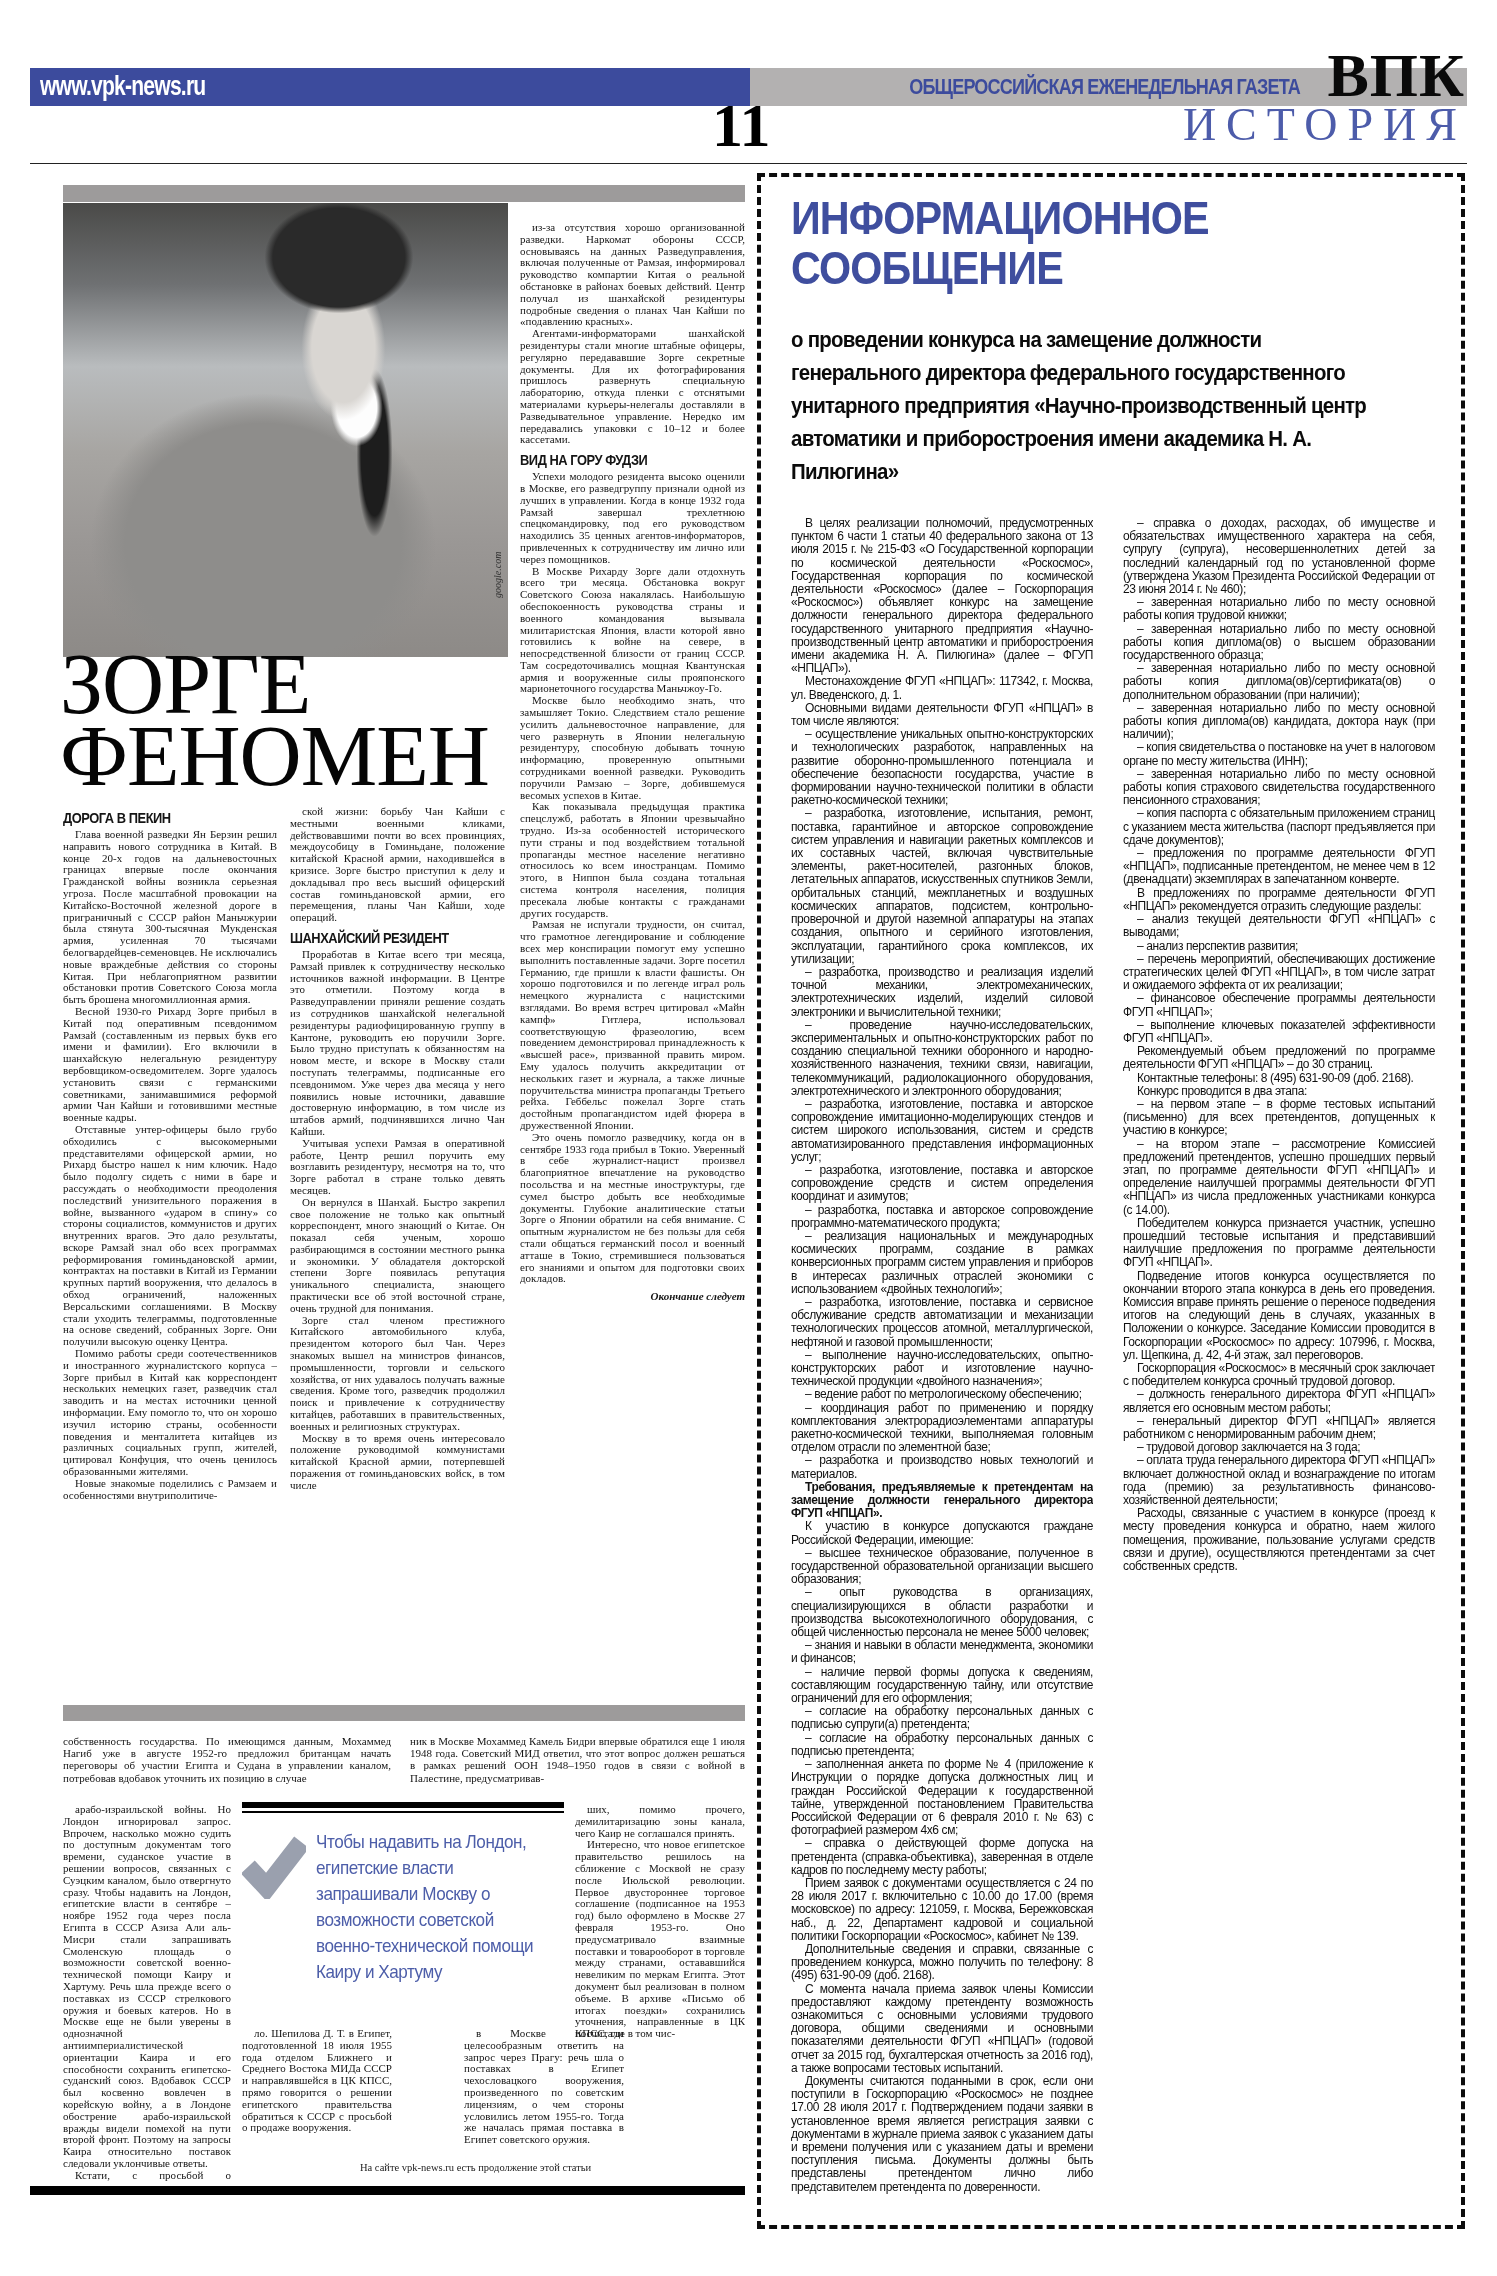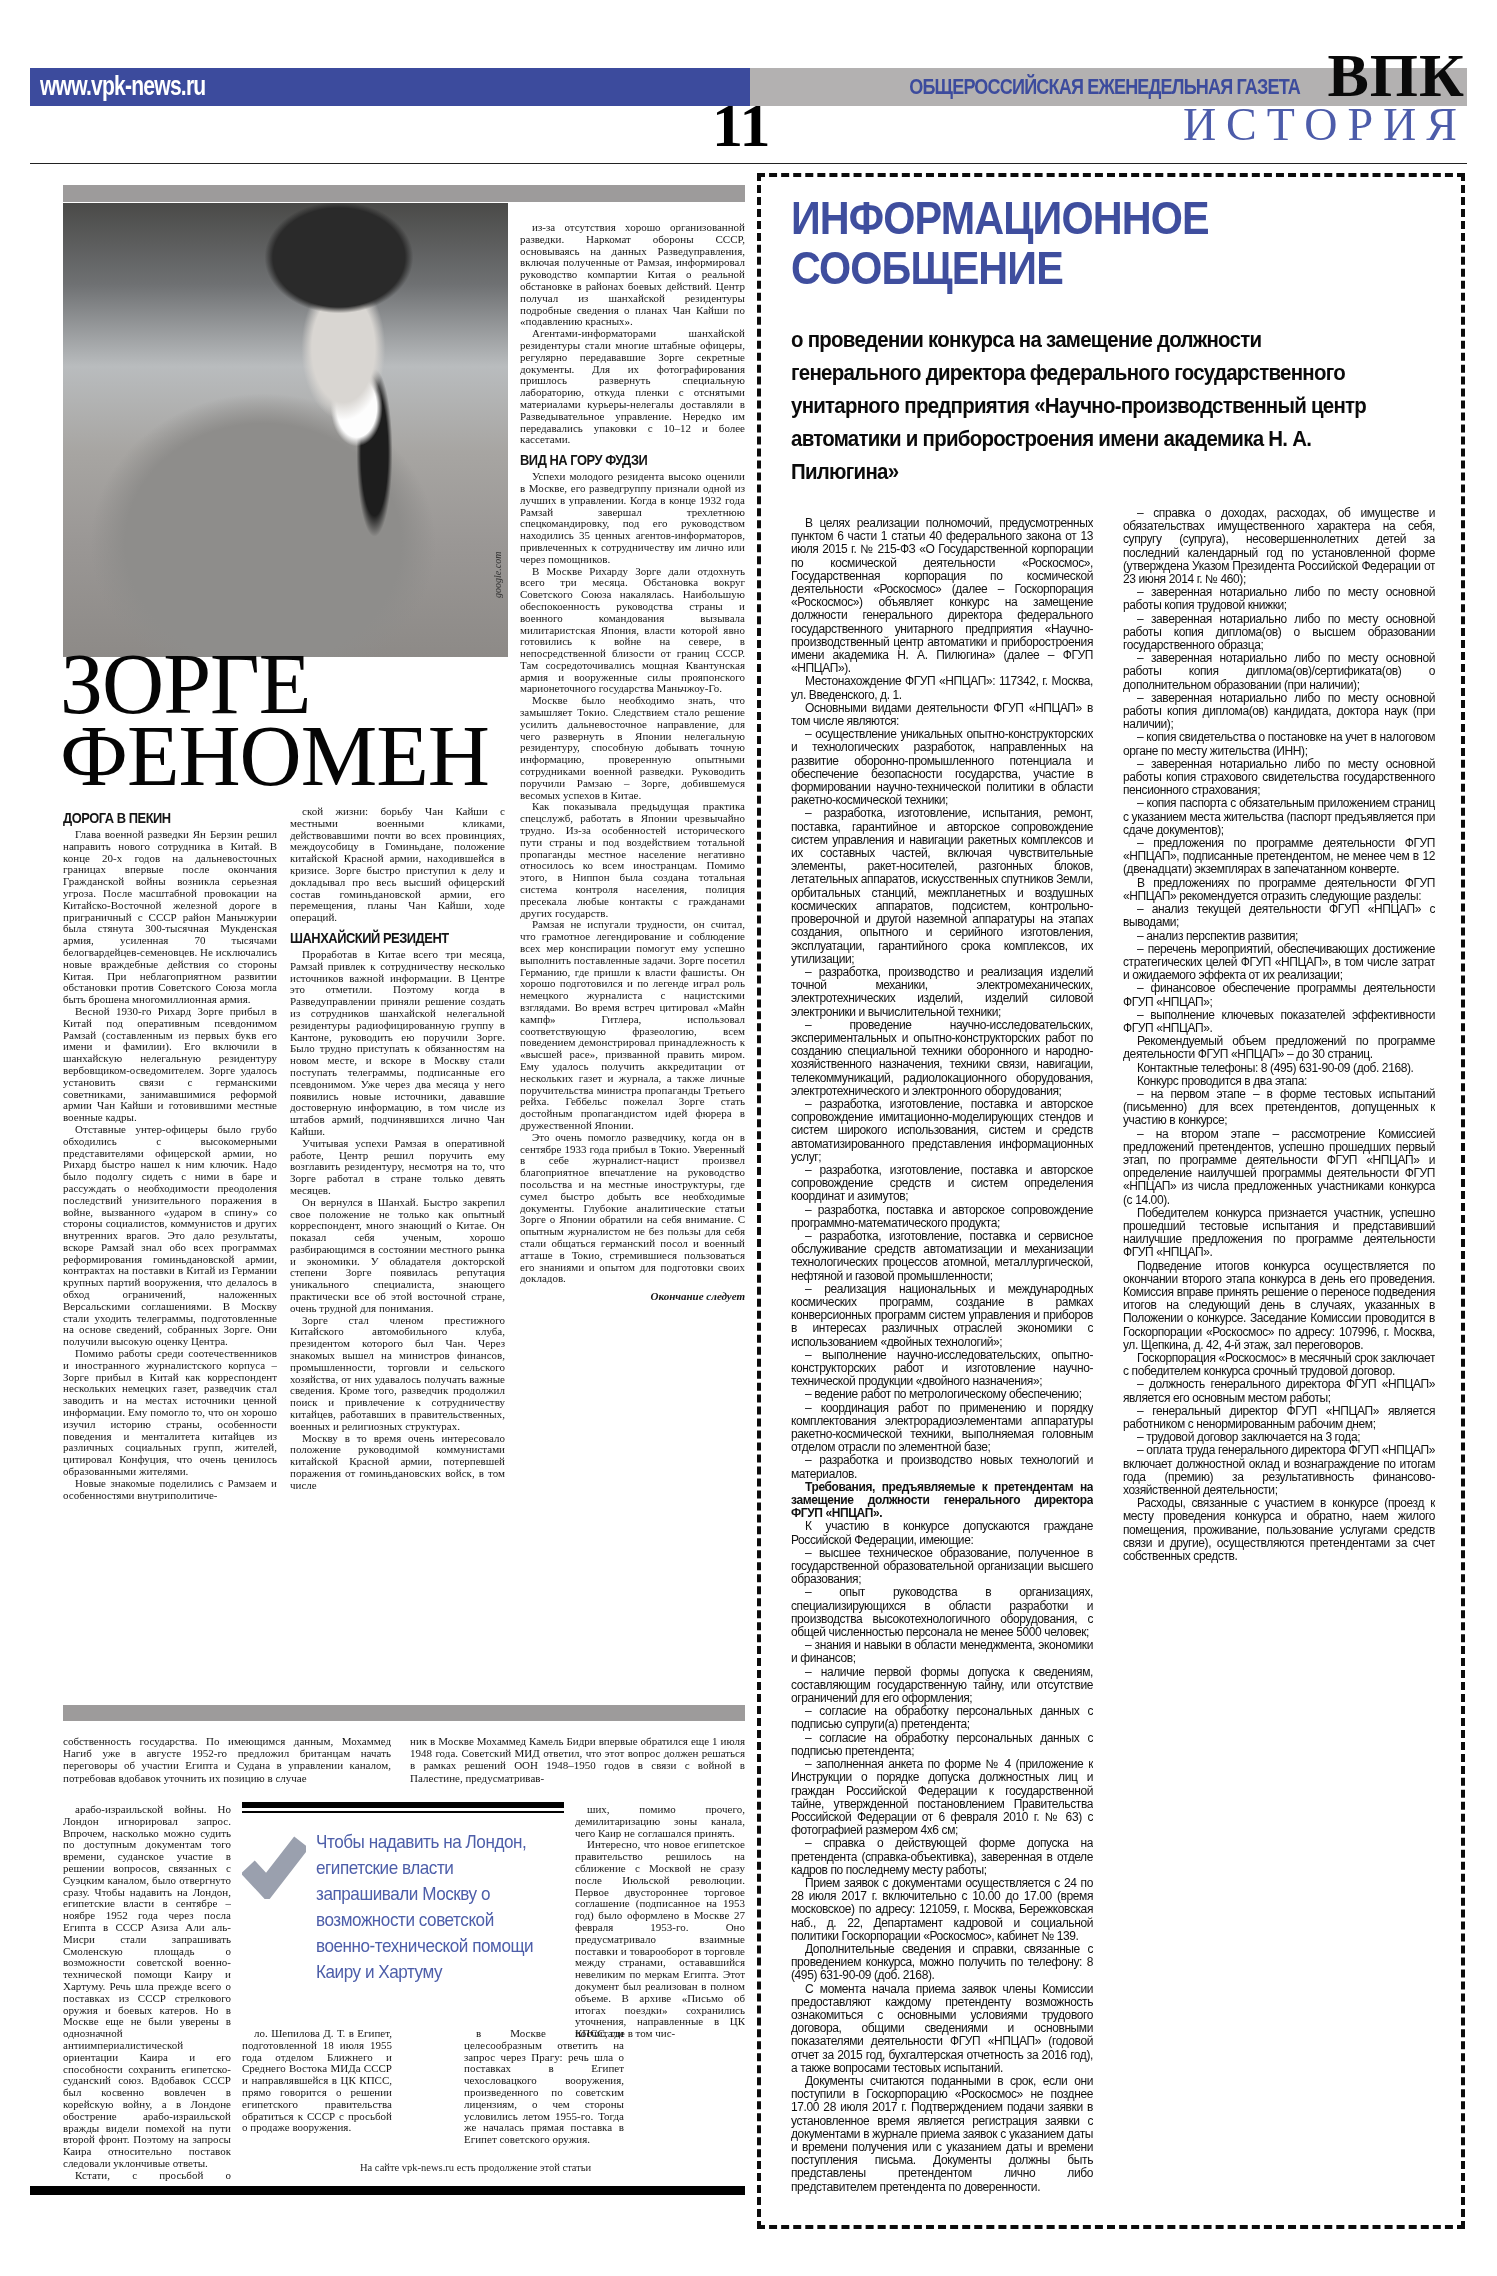--- a/index.html
+++ b/index.html
@@ -159,42 +159,42 @@
         <p class="t-p">В целях реализации полномочий, предусмотренных пунктом 6 части 1 статьи 40 федерального закона от 13 июля 2015 г. № 215-ФЗ «О Государственной корпорации по космической деятельности «Роскосмос», Государственная корпорация по космической деятельности «Роскосмос» (далее – Госкорпорация «Роскосмос») объявляет конкурс на замещение должности генерального директора федерального государственного унитарного предприятия «Научно-производственный центр автоматики и приборостроения имени академика Н. А. Пилюгина» (далее – ФГУП «НПЦАП»).</p>
         <p class="t-p">Местонахождение ФГУП «НПЦАП»: 117342, г. Москва, ул. Введенского, д. 1.</p>
         <p class="t-p">Основными видами деятельности ФГУП «НПЦАП» в том числе являются:</p>
         <p class="t-p">– осуществление уникальных опытно-конструкторских и технологических разработок, направленных на развитие оборонно-промышленного потенциала и обеспечение безопасности государства, участие в формировании научно-технической политики в области ракетно-космической техники;</p>
         <p class="t-p">– разработка, изготовление, испытания, ремонт, поставка, гарантийное и авторское сопровождение систем управления и навигации ракетных комплексов и их составных частей, включая чувствительные элементы, ракет-носителей, разгонных блоков, летательных аппаратов, искусственных спутников Земли, орбитальных станций, межпланетных и воздушных космических аппаратов, подсистем, контрольно-проверочной и другой наземной аппаратуры на этапах создания, опытного и серийного изготовления, эксплуатации, гарантийного срока комплексов, их утилизации;</p>
         <p class="t-p">– разработка, производство и реализация изделий точной механики, электромеханических, электротехнических изделий, изделий силовой электроники и вычислительной техники;</p>
         <p class="t-p">– проведение научно-исследовательских, экспериментальных и опытно-конструкторских работ по созданию специальной техники оборонного и народно-хозяйственного назначения, техники связи, навигации, телекоммуникаций, радиолокационного оборудования, электротехнического и электронного оборудования;</p>
         <p class="t-p">– разработка, изготовление, поставка и авторское сопровождение имитационно-моделирующих стендов и систем широкого использования, систем и средств автоматизированного представления информационных услуг;</p>
         <p class="t-p">– разработка, изготовление, поставка и авторское сопровождение средств и систем определения координат и азимутов;</p>
         <p class="t-p">– разработка, поставка и авторское сопровождение программно-математического продукта;</p>
+        <p class="t-p">– реализация национальных и международных космических программ, создание в рамках конверсионных программ систем управления и приборов в интересах различных отраслей экономики с использованием «двойных технологий»;</p>
         <p class="t-p">– разработка, изготовление, поставка и сервисное обслуживание средств автоматизации и механизации технологических процессов атомной, металлургической, нефтяной и газовой промышленности;</p>
-        <p class="t-p">– реализация национальных и международных космических программ, создание в рамках конверсионных программ систем управления и приборов в интересах различных отраслей экономики с использованием «двойных технологий»;</p>
         <p class="t-p">– выполнение научно-исследовательских, опытно-конструкторских работ и изготовление научно-технической продукции «двойного назначения»;</p>
         <p class="t-p">– ведение работ по метрологическому обеспечению;</p>
         <p class="t-p">– координация работ по применению и порядку комплектования электрорадиоэлементами аппаратуры ракетно-космической техники, выполняемая головным отделом отрасли по элементной базе;</p>
         <p class="t-p">– разработка и производство новых технологий и материалов.</p>
         <p class="t-h">Требования, предъявляемые к претендентам на замещение должности генерального директора ФГУП «НПЦАП».</p>
         <p class="t-p">К участию в конкурсе допускаются граждане Российской Федерации, имеющие:</p>
         <p class="t-p">– высшее техническое образование, полученное в государственной образовательной организации высшего образования;</p>
         <p class="t-p">– опыт руководства в организациях, специализирующихся в области разработки и производства высокотехнологичного оборудования, с общей численностью персонала не менее 5000 человек;</p>
         <p class="t-p">– знания и навыки в области менеджмента, экономики и финансов;</p>
         <p class="t-p">– наличие первой формы допуска к сведениям, составляющим государственную тайну, или отсутствие ограничений для его оформления;</p>
         <p class="t-p">– согласие на обработку персональных данных с подписью супруги(а) претендента;</p>
         <p class="t-p">– согласие на обработку персональных данных с подписью претендента;</p>
         <p class="t-p">– заполненная анкета по форме № 4 (приложение к Инструкции о порядке допуска должностных лиц и граждан Российской Федерации к государственной тайне, утвержденной постановлением Правительства Российской Федерации от 6 февраля 2010 г. № 63) с фотографией размером 4х6 см;</p>
         <p class="t-p">– справка о действующей форме допуска на претендента (справка-объективка), заверенная в отделе кадров по последнему месту работы;</p>
         <p class="t-p">Прием заявок с документами осуществляется с 24 по 28 июля 2017 г. включительно с 10.00 до 17.00 (время московское) по адресу: 121059, г. Москва, Бережковская наб., д. 22, Департамент кадровой и социальной политики Госкорпорации «Роскосмос», кабинет № 139.</p>
         <p class="t-p">Дополнительные сведения и справки, связанные с проведением конкурса, можно получить по телефону: 8 (495) 631-90-09 (доб. 2168).</p>
         <p class="t-p">С момента начала приема заявок члены Комиссии предоставляют каждому претенденту возможность ознакомиться с основными условиями трудового договора, общими сведениями и основными показателями деятельности ФГУП «НПЦАП» (годовой отчет за 2015 год, бухгалтерская отчетность за 2016 год), а также вопросами тестовых испытаний.</p>
         <p class="t-p">Документы считаются поданными в срок, если они поступили в Госкорпорацию «Роскосмос» не позднее 17.00 28 июля 2017 г. Подтверждением подачи заявки в установленное время является регистрация заявки с документами в журнале приема заявок с указанием даты и времени получения или с указанием даты и времени поступления письма. Документы должны быть представлены претендентом лично либо представителем претендента по доверенности.</p>
       </div>
-    <div class="ann-col" style="left:362px;top:330px;width:312px;height:1678px;">
+    <div class="ann-col" style="left:362px;top:340px;width:312px;height:1678px;">
         <p class="t-p">– справка о доходах, расходах, об имуществе и обязательствах имущественного характера на себя, супругу (супруга), несовершеннолетних детей за последний календарный год по установленной форме (утверждена Указом Президента Российской Федерации от 23 июня 2014 г. № 460);</p>
         <p class="t-p">– заверенная нотариально либо по месту основной работы копия трудовой книжки;</p>
         <p class="t-p">– заверенная нотариально либо по месту основной работы копия диплома(ов) о высшем образовании государственного образца;</p>
         <p class="t-p">– заверенная нотариально либо по месту основной работы копия диплома(ов)/сертификата(ов) о дополнительном образовании (при наличии);</p>
         <p class="t-p">– заверенная нотариально либо по месту основной работы копия диплома(ов) кандидата, доктора наук (при наличии);</p>
         <p class="t-p">– копия свидетельства о постановке на учет в налоговом органе по месту жительства (ИНН);</p>
         <p class="t-p">– заверенная нотариально либо по месту основной работы копия страхового свидетельства государственного пенсионного страхования;</p>
         <p class="t-p">– копия паспорта с обязательным приложением страниц с указанием места жительства (паспорт предъявляется при сдаче документов);</p>
         <p class="t-p">– предложения по программе деятельности ФГУП «НПЦАП», подписанные претендентом, не менее чем в 12 (двенадцати) экземплярах в запечатанном конверте.</p>
         <p class="t-p">В предложениях по программе деятельности ФГУП «НПЦАП» рекомендуется отразить следующие разделы:</p>

